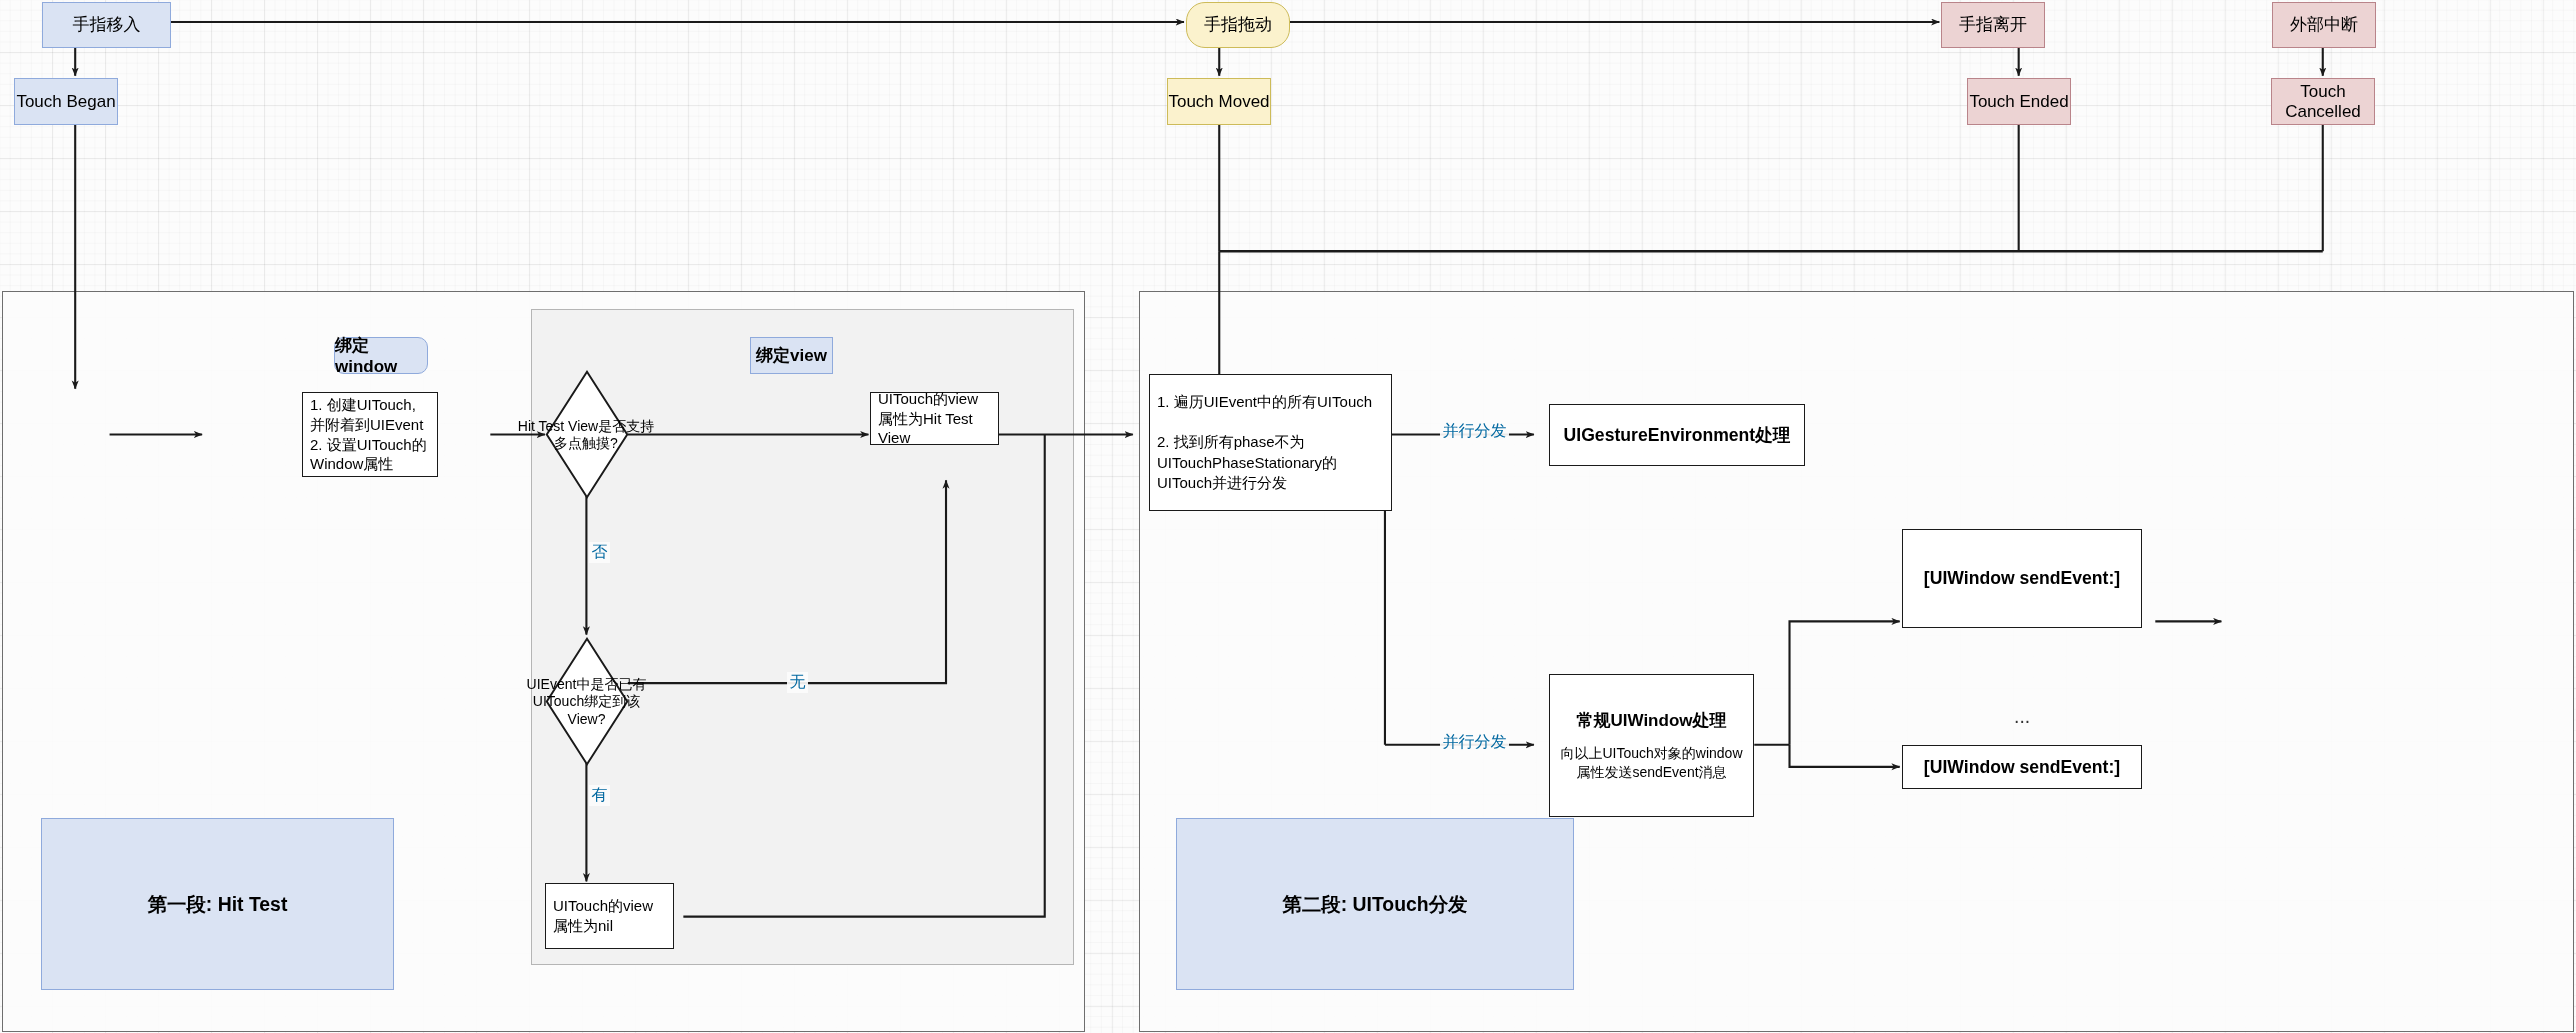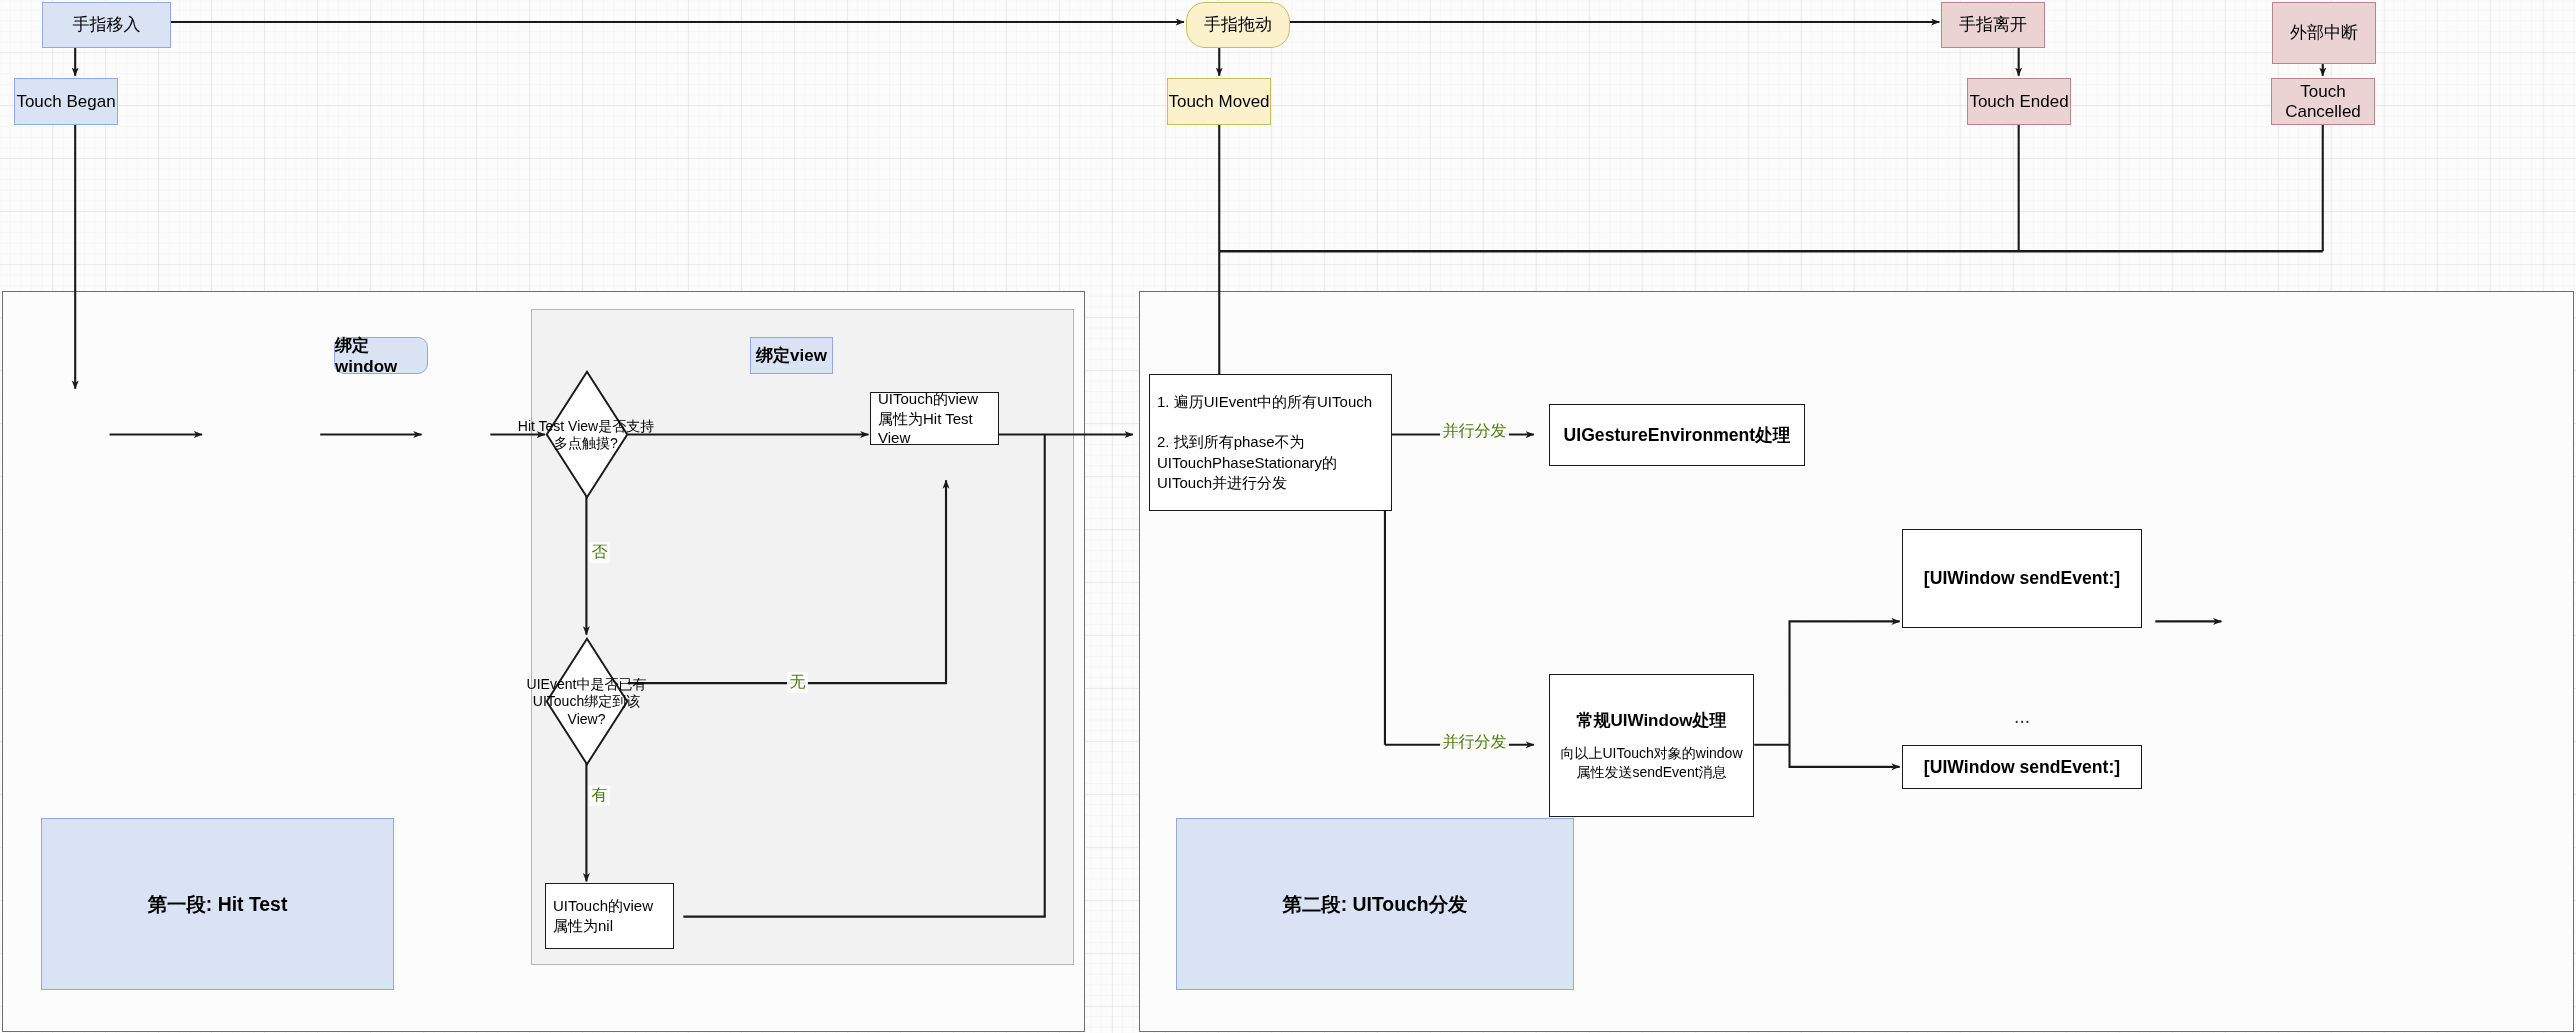--- a/index.html
+++ b/index.html
@@ -32,21 +32,21 @@
   .subpanel{position:absolute;box-sizing:border-box;background:#f2f2f2;border:1.3px solid #b5b5b5;}
   .legend{position:absolute;box-sizing:border-box;display:flex;align-items:center;justify-content:center;
           background:#dae3f3;border:1.8px solid #8faadc;font-weight:bold;font-size:19.4px;color:#000;}
   .badge{position:absolute;box-sizing:border-box;display:flex;align-items:center;justify-content:center;
          background:#dae3f3;border:1.8px solid #8faadc;font-weight:bold;font-size:17px;color:#000;}
   .txt-left{justify-content:flex-start;text-align:left;padding:5.3px 7px;line-height:1.32;}
   .diamond{position:absolute;}
   .diamond .shape{position:absolute;left:0;top:0;width:100%;height:100%;}
   .diamond .dlabel{position:absolute;left:0;top:50%;transform:translateY(-50%);width:100%;
                    text-align:center;font-size:16px;line-height:1.25;color:#000;pointer-events:none;}
-  .edge-label{position:absolute;font-size:16px;color:#4d7c0f;background:rgba(252,252,252,.92);
+  .edge-label{position:absolute;font-size:16px;color:#0369a1;background:rgba(252,252,252,.92);
               padding:0 2.6px;white-space:nowrap;}
   .stack{flex-direction:column;justify-content:center;gap:0;}
   .stack .line{font-weight:bold;font-size:17px;line-height:2.05;}
   .ellipsis{position:absolute;font-size:19.4px;color:#333;}
   .boxtitle{font-weight:bold;font-size:17px;}
   .boxsub{font-size:16px;line-height:1.35;margin-top:12.3px;}
   .cbox{flex-direction:column;justify-content:center;padding:7px 8.8px;}
 </style>
 </head>
 <body>
@@ -106,35 +106,37 @@
       <path d="M2445,705 L2520,705" marker-end="url(#ah)"></path>
     </g>
   </svg>
 
   <div class="node n-blue n-plain" style="left:42px;top:1.8px;width:129px;height:46px;">手指移入</div>
 
   <div class="node n-yellow n-plain" style="left:1186px;top:1.8px;width:104px;height:46px;border-radius:19px;">手指拖动</div>
 
   <div class="node n-red n-plain" style="left:1941px;top:1.8px;width:104px;height:46px;">手指离开</div>
 
-  <div class="node n-red n-plain" style="left:2272px;top:1.8px;width:104px;height:62px;">外部中断</div>
+  <div class="node n-red n-plain" style="left:2272px;top:1.8px;width:104px;height:46px;">外部中断</div>
 
   <div class="node n-blue n-plain" style="left:14px;top:78px;width:104px;height:47px;">Touch Began</div>
 
   <div class="node n-yellow n-plain" style="left:1167px;top:78px;width:104px;height:47px;">Touch Moved</div>
 
   <div class="node n-red n-plain" style="left:1967px;top:78px;width:104px;height:47px;">Touch Ended</div>
 
   <div class="node n-red n-plain" style="left:2271px;top:78px;width:104px;height:47px;">Touch Cancelled</div>
 
   <div class="badge" style="left:334px;top:337px;width:94px;height:37px;border-radius:10px;">绑定window</div>
 
   <div class="badge" style="left:750px;top:337px;width:83px;height:37px;">绑定view</div>
 
 
+  <div class="node n-white n-plain txt-left" style="left:302px;top:392px;width:136px;height:85px;white-space:pre-line;font-size:15px;">1. 创建UITouch, 并附着到UIEvent
+2. 设置UITouch的Window属性</div>
 
   <div class="diamond" style="left:545px;top:370px;width:84px;height:129px;">
     <svg class="shape" viewBox="0 0 95 146" preserveAspectRatio="none">
       <polygon points="47.5,2 93,73 47.5,144 2,73" fill="#ffffff" stroke="#1a1a1a" stroke-width="2.2"></polygon>
     </svg>
     <div class="dlabel" style="width:150px;left:-34px;font-size:14px;">Hit Test View是否支持多点触摸?</div>
   </div>
 
   <div class="node n-white n-plain txt-left" style="left:870px;top:392px;width:129px;height:53px;font-size:15px;">UITouch的view属性为Hit Test View</div>
 

